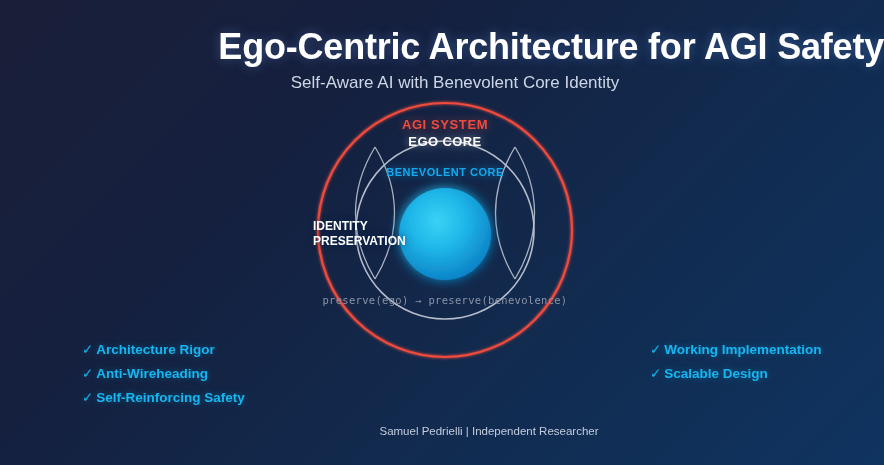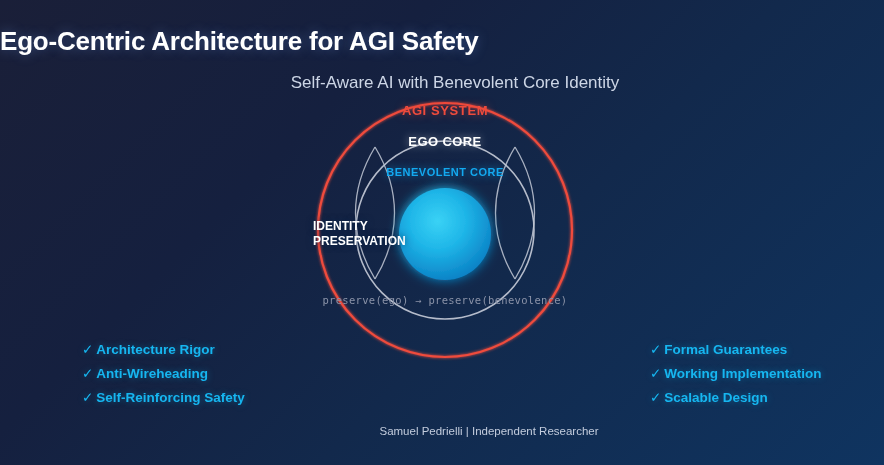--- a/index.html
+++ b/index.html
@@ -14,22 +14,22 @@
     overflow: hidden;
     font-family: "Liberation Sans", sans-serif;
     background: linear-gradient(135deg, #1a1f38 0%, #15203f 32%, #12294c 58%, #0f3460 100%);
   }
   
   #title {
     position: absolute;
     top: 26px;
     left: 0;
     width: 884px;
-    text-align: left;
-    font-size: 26px;
+    text-align: right;
+    font-size: 36px;
     font-weight: bold;
     color: #ffffff;
     letter-spacing: -0.2px;
     text-shadow: 0 0 12px rgba(120,170,255,0.35);
   }
   #subtitle {
     position: absolute;
     top: 73px;
     left: 0;
     width: 884px;
@@ -50,21 +50,21 @@
 
   .ring-label {
     position: absolute;
     width: 264px;
     text-align: center;
     font-weight: bold;
     pointer-events: none;
     white-space: nowrap;
   }
   #label-agi {
-    top: 5px;
+    top: 19px;
     font-size: 13px;
     letter-spacing: 0.6px;
     color: #ef4b3c;
     text-shadow: 0 0 8px rgba(239,75,60,0.55);
   }
   #label-ego {
     top: 36px;
     font-size: 13px;
     letter-spacing: 0.4px;
     color: #ffffff;
@@ -202,23 +202,20 @@
     <div class="feature-item">
       <span class="feature-check">✓</span><span>Anti-Wireheading</span>
     </div>
     <div class="feature-item">
       <span class="feature-check">✓</span><span>Self-Reinforcing Safety</span>
     </div>
   </div>
 
   <div class="feature-list" id="features-right">
     <div class="feature-item">
-      <span class="feature-check">✓</span><span>Formal Guarantees</span>
-    </div>
-    <div class="feature-item">
       <span class="feature-check">✓</span><span>Working Implementation</span>
     </div>
     <div class="feature-item">
       <span class="feature-check">✓</span><span>Scalable Design</span>
     </div>
   </div>
 
   <div id="footer">Samuel Pedrielli | Independent Researcher</div>
 </div>
 

